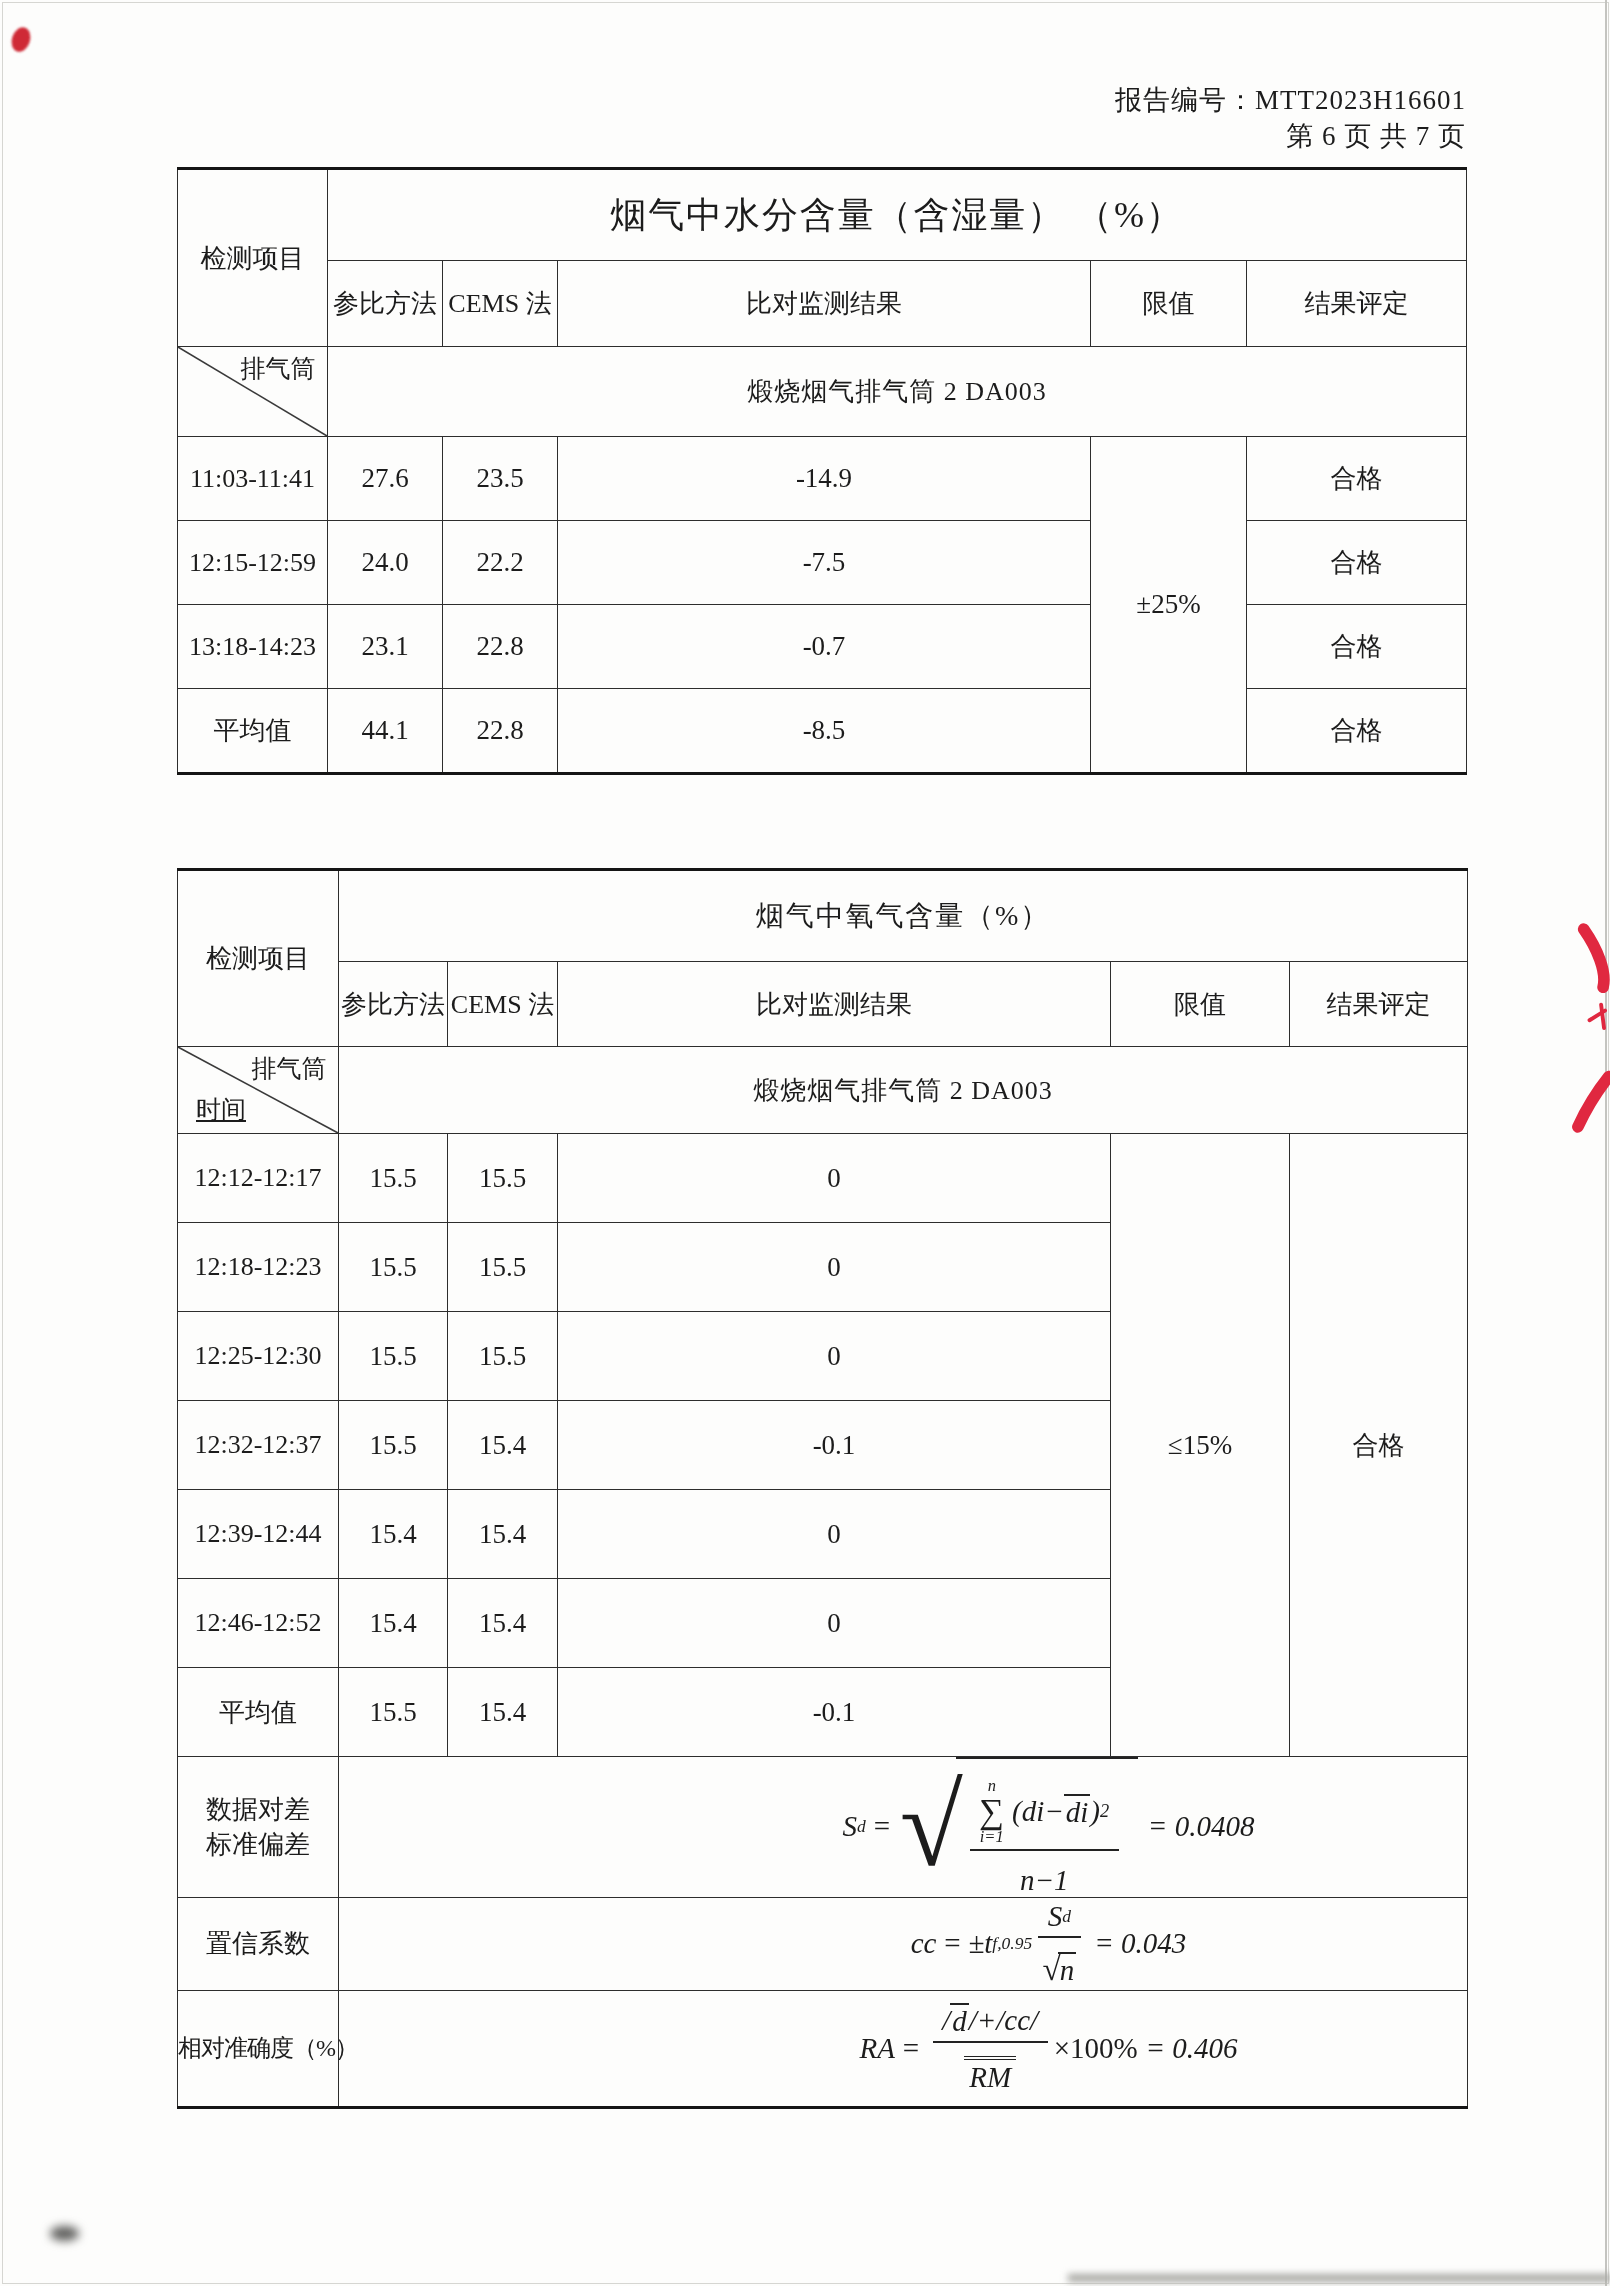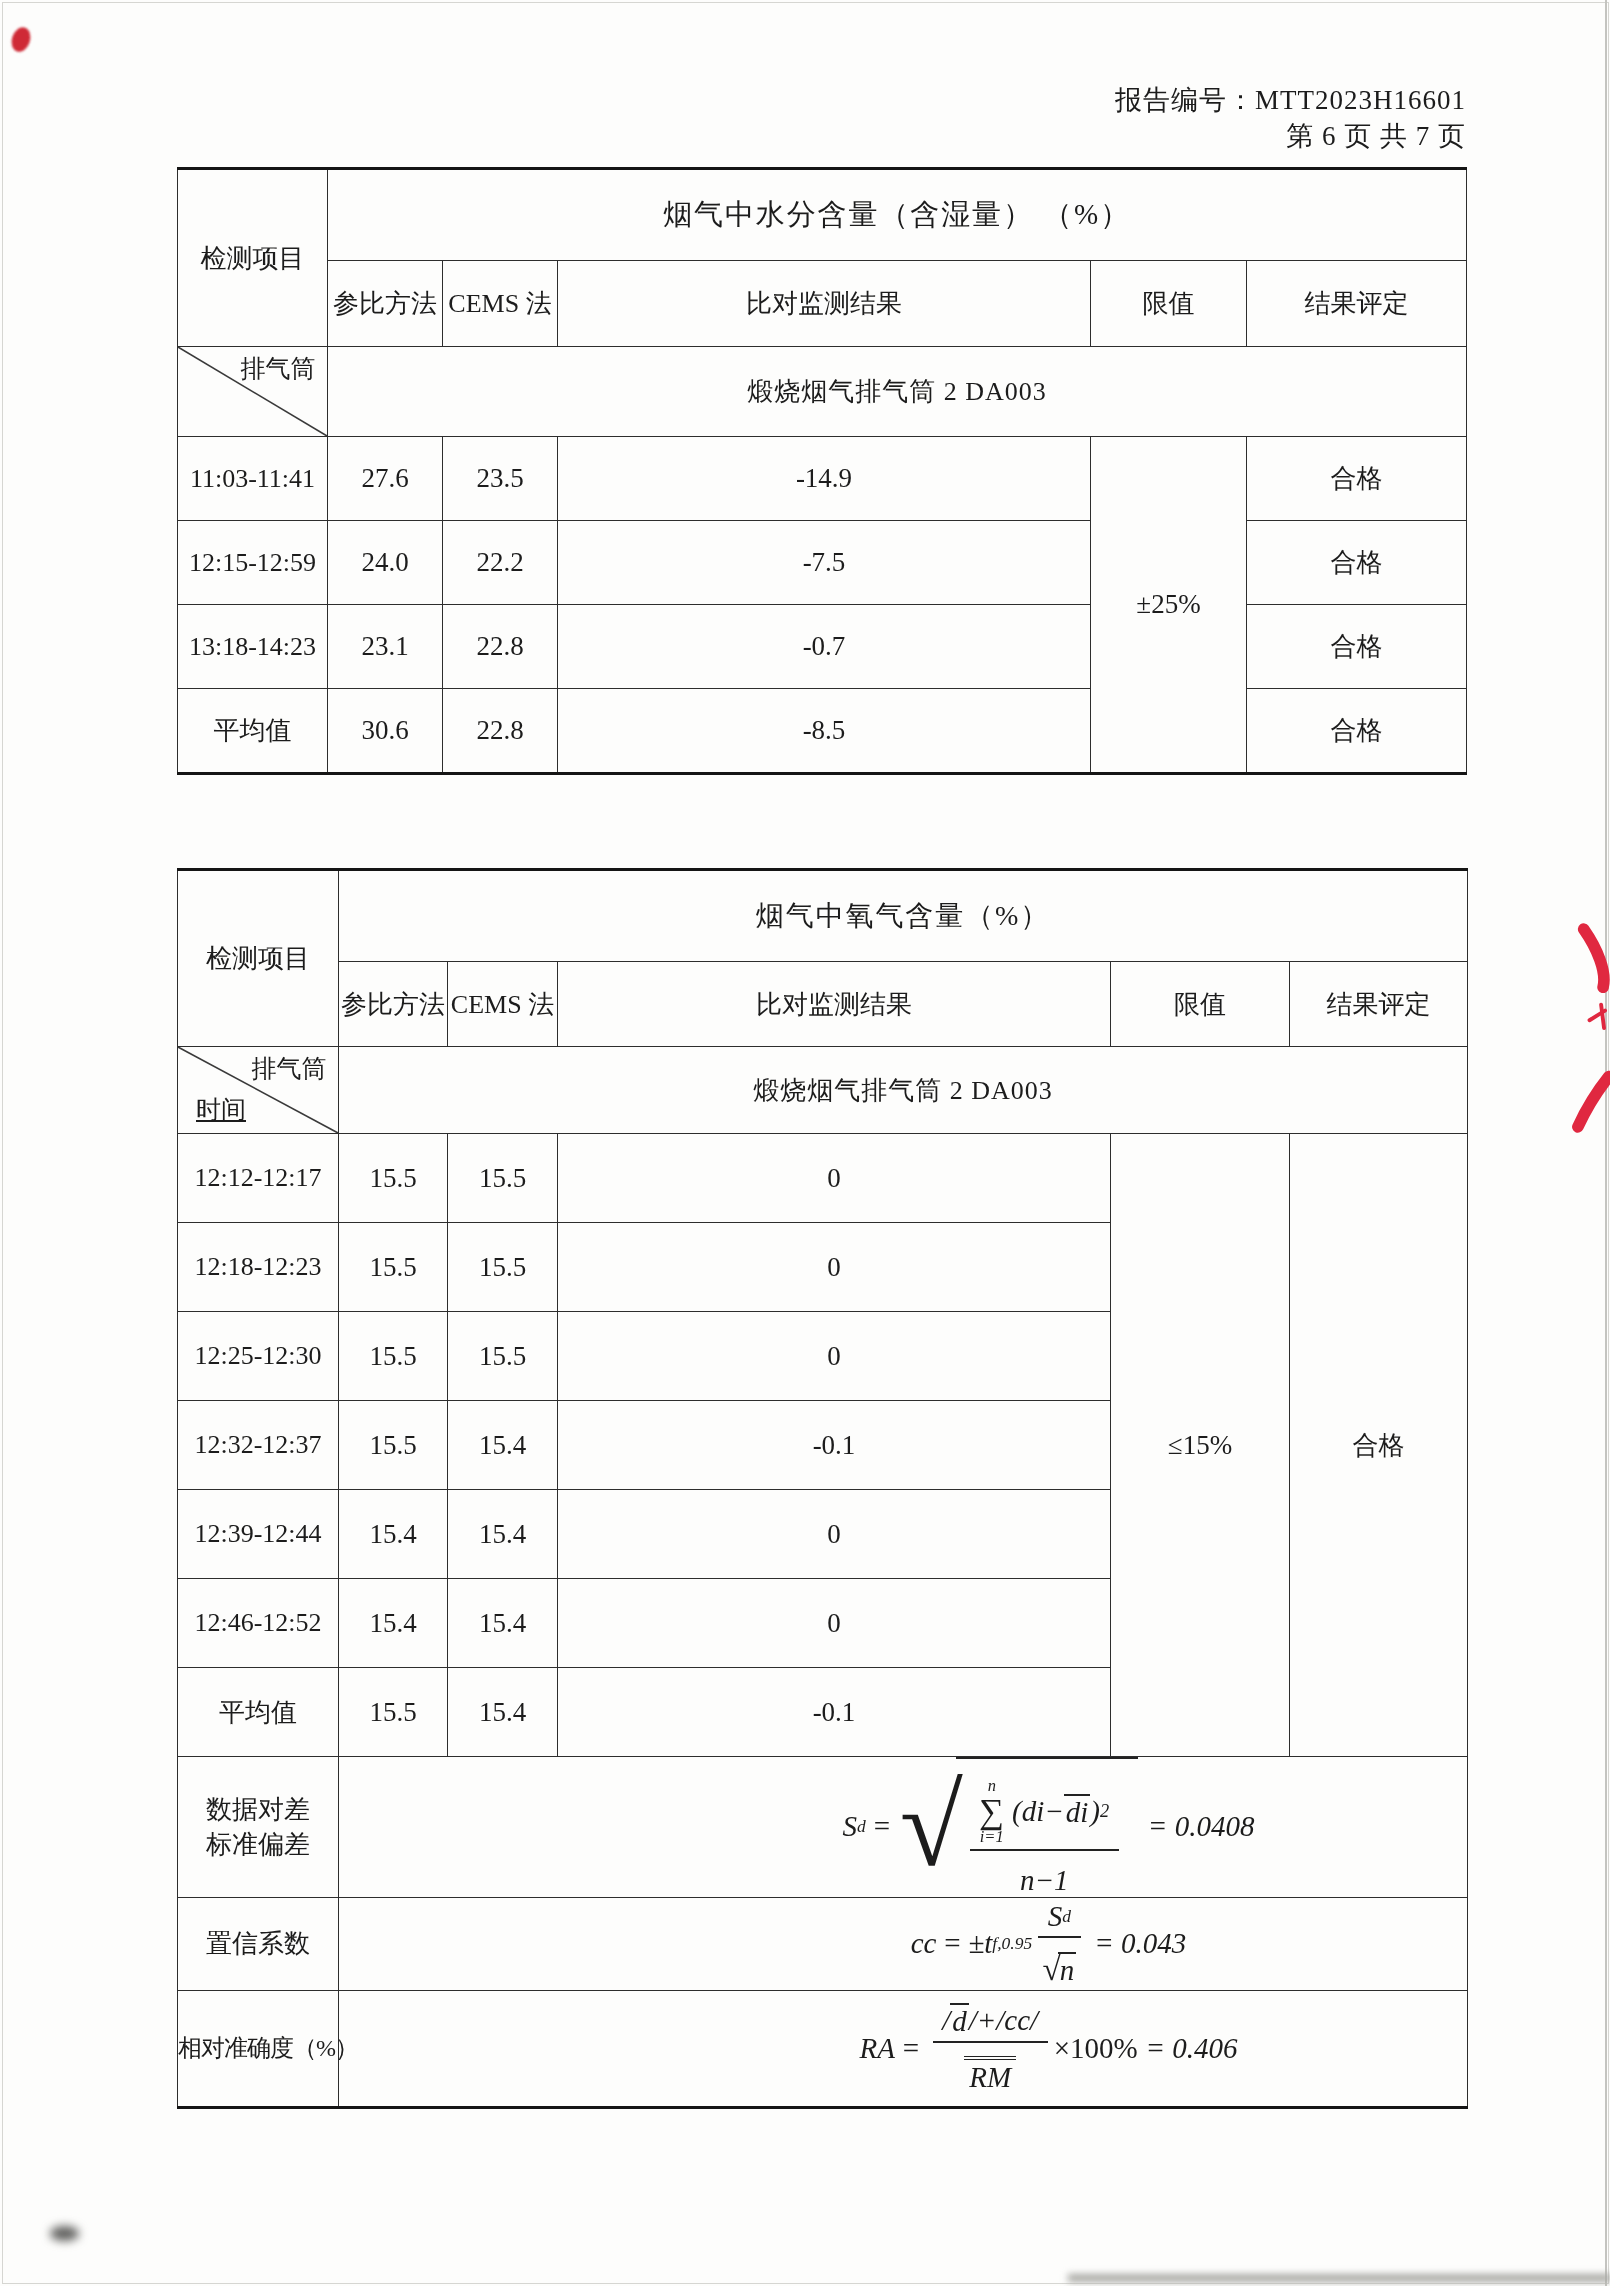--- a/index.html
+++ b/index.html
@@ -31,21 +31,21 @@
   }
   #t1{top:167px;}
   #t2{top:868px;}
 
   tr.h93>td{height:90px;} tr.h88>td{height:85px;} tr.h87>td{height:84px;}
   tr.h92>td{height:89px;} tr.h89>td{height:86px;}
   tr.h86>td{height:83px;} tr.h91>td{height:88px;}
   tr.h143>td{height:139px;} tr.h95>td{height:92px;} tr.h118>td{height:115px;}
 
   td.thickb{border-bottom:3.4px solid #151515;}
-  td.span-head1{letter-spacing:1.9px;font-size:29px;padding-right:155px;}
+  td.span-head1{letter-spacing:1.9px;font-size:36px;padding-right:155px;}
   td.span-head2{letter-spacing:1.9px;font-size:28px;padding-right:417px;}
   td.stack{text-align:left;padding-left:180px;letter-spacing:1px;}
   td.diffcell{text-align:left;padding-left:39px;}
   td.num{font-size:27px;}
   td.lbl-tight{font-size:24px;letter-spacing:-1px;}
 
   .diag{position:relative;}
   .diag svg{position:absolute;inset:0;width:100%;height:100%;}
   .diag .d-top{position:absolute;top:4.9px;right:11.6px;font-size:25px;}
   .diag .d-bot{position:absolute;bottom:6.8px;left:18px;font-size:25px;text-decoration:underline;}
@@ -141,21 +141,21 @@
     </tr>
     <tr class="h86">
       <td>13:18-14:23</td>
       <td class="num">23.1</td>
       <td class="num">22.8</td>
       <td class="num diffcell">-0.7</td>
       <td>合格</td>
     </tr>
     <tr class="h86">
       <td>平均值</td>
-      <td class="num">30.6</td>
+      <td class="num">44.1</td>
       <td class="num">22.8</td>
       <td class="num diffcell">-8.5</td>
       <td>合格</td>
     </tr>
   </tbody>
     </table>
 
   <table class="rpt" id="t2">
     <colgroup>
       <col style="width:161px">

